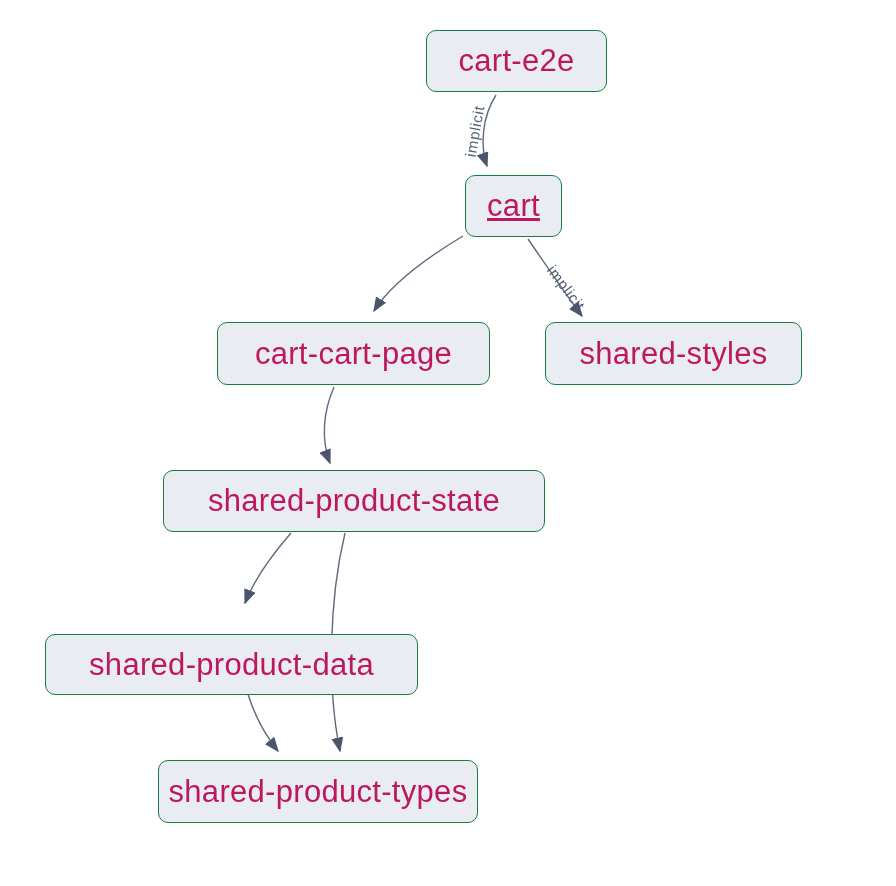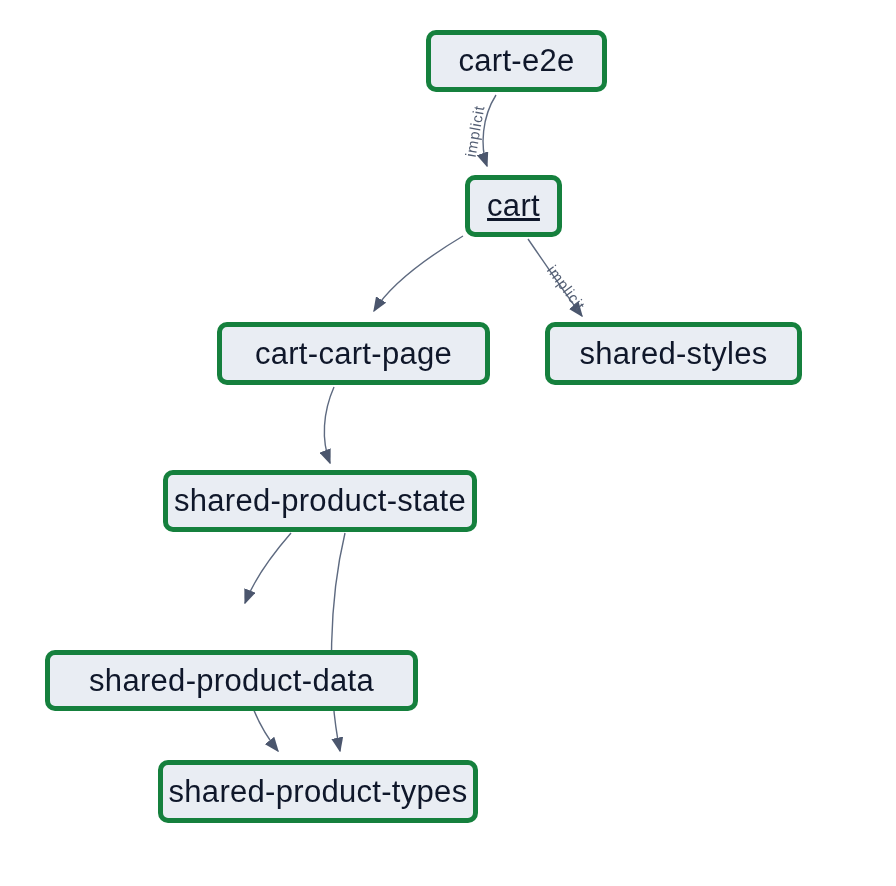--- a/index.html
+++ b/index.html
@@ -33,23 +33,23 @@
     font-family: "Liberation Sans", sans-serif;
     user-select: none;
   }
   .node {
     position: absolute;
     display: flex;
     align-items: center;
     justify-content: center;
     box-sizing: border-box;
     background: #e9edf3;
-    border: 5px solid #15803d;
+    border: 1px solid #15803d;
     border-radius: 10px;
-    color: #0f172a;
+    color: #be185d;
     font-size: 31px;
     letter-spacing: 0.3px;
     white-space: nowrap;
     cursor: pointer;
   }
 </style>
 </head>
 <body>
 
 <div class="stage">
@@ -81,19 +81,19 @@
   </svg>
 
   <div class="node" style="left:426px; top:30px; width:181px; height:62px;">cart-e2e</div>
 
   <div class="node" style="left:465px; top:175px; width:97px; height:62px;text-decoration:underline;">cart</div>
 
   <div class="node" style="left:217px; top:322px; width:273px; height:63px;">cart-cart-page</div>
 
   <div class="node" style="left:545px; top:322px; width:257px; height:63px;">shared-styles</div>
 
-  <div class="node" style="left:163px; top:470px; width:314px; height:62px;">shared-product-state</div>
+  <div class="node" style="left:163px; top:470px; width:382px; height:62px;">shared-product-state</div>
 
-  <div class="node" style="left:45px; top:650px; width:373px; height:61px;">shared-product-data</div>
+  <div class="node" style="left:45px; top:634px; width:373px; height:61px;">shared-product-data</div>
 
   <div class="node" style="left:158px; top:760px; width:320px; height:63px;">shared-product-types</div>
 
 </div>
 
 </body></html>

